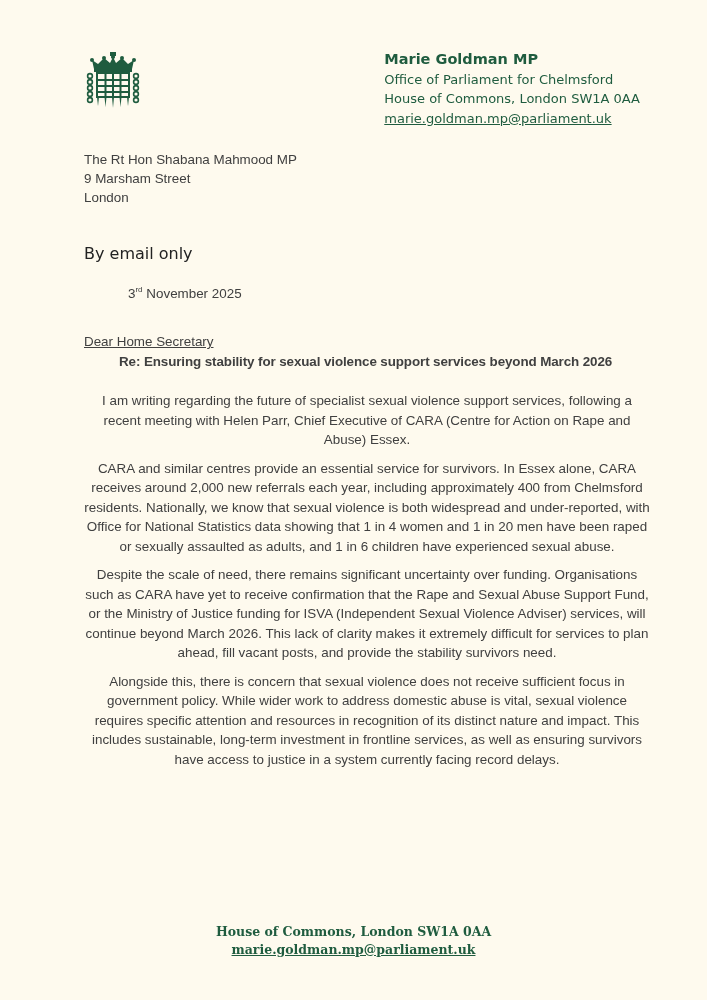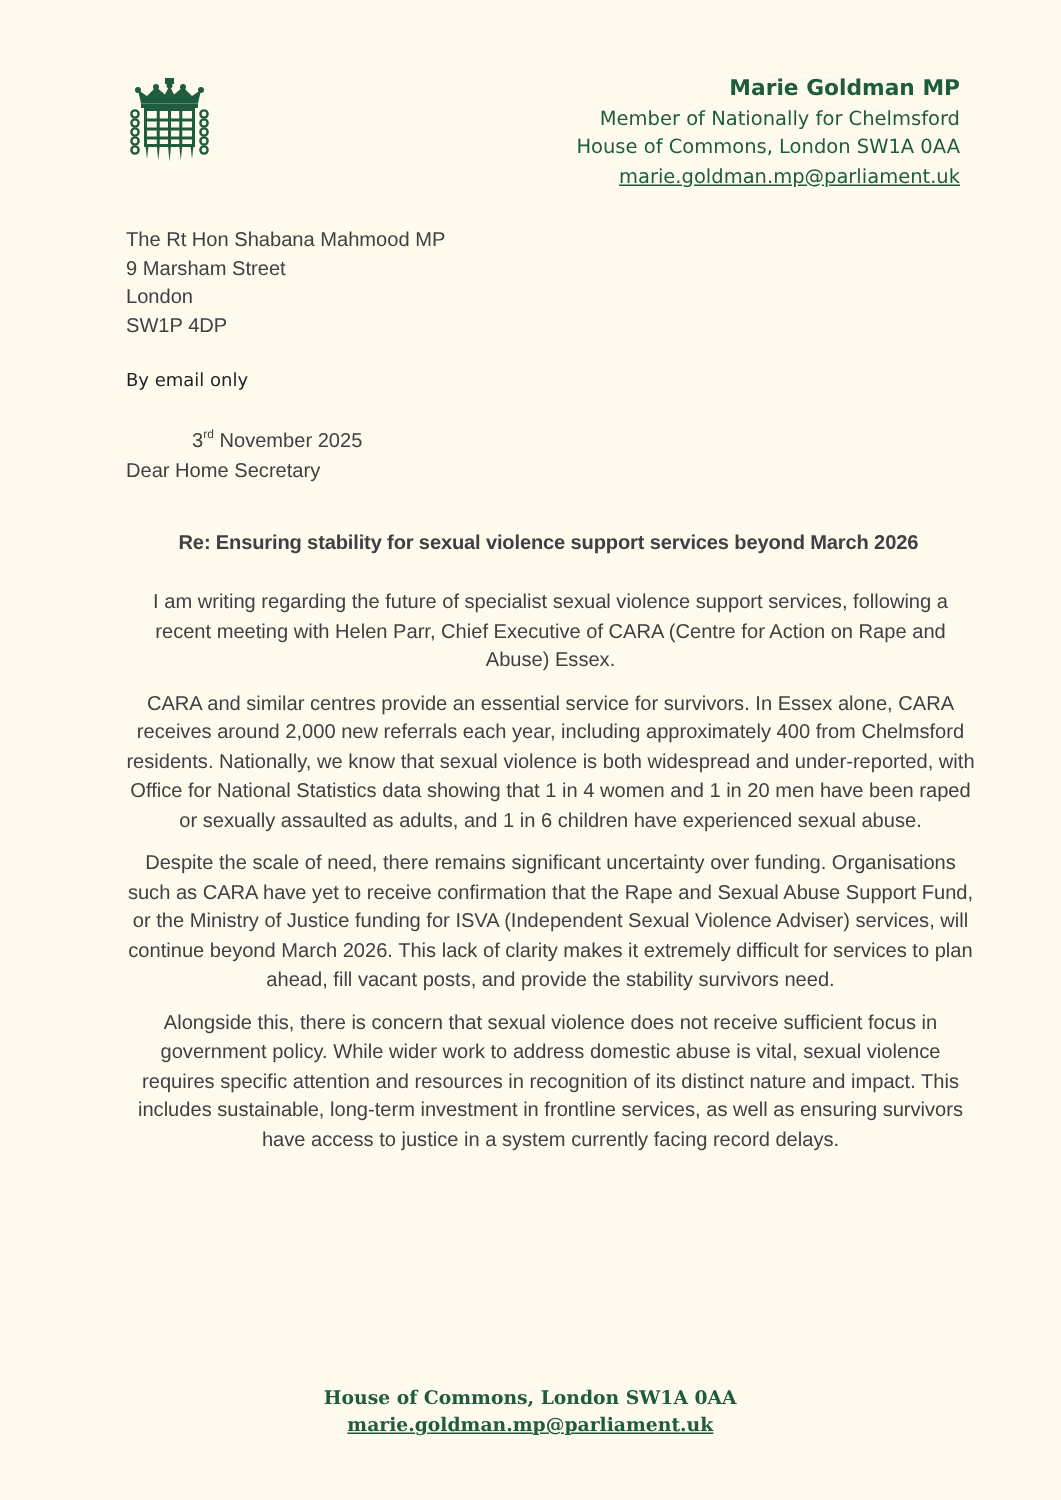--- a/index.html
+++ b/index.html
@@ -19,21 +19,20 @@
       position: absolute;
       left: 86px;
       top: 52px;
       width: 54px;
       height: 58px;
     }
     .letterhead {
       position: absolute;
       right: 67px;
       top: 50px;
-      text-align: right;
       color: #1f5c3f;
       font-family: "DejaVu Sans", sans-serif;
       font-size: 13px;
       line-height: 19.5px;
     }
     .letterhead .name {
       font-weight: bold;
       font-size: 14.5px;
     }
     .letterhead .email {
@@ -45,27 +44,27 @@
       left: 84px;
       width: 566px;
       font-size: 13.4px;
       line-height: 19.5px;
       color: #404040;
     }
     .address { top: 150px; }
     .address div { line-height: 19px; }
     .byemail {
       top: 244px;
-      font-size: 12px;
+      font-size: 16px;
       font-family: "DejaVu Sans", sans-serif;
       color: #222;
     }
     .date { top: 280px; margin-left: 44px; }
     .date sup { font-size: 8px; vertical-align: 6px; }
-    .salutation { top: 304px; }
+    .salutation { top: 332px; text-decoration: underline; }
     .subject { top: 352px; font-weight: bold; letter-spacing: -0.1px; padding-left: 35px; }
     .paras { top: 391px; }
     .paras p {
       margin: 0 0 9px 0;
       text-align: center;
     }
     .footer {
       position: absolute;
       left: 0;
       width: 707px;
@@ -119,30 +118,29 @@
       <path d="M18.5 45 L20.5 45 L19.5 55 Z"></path>
       <path d="M26 45 L28 45 L27 56 Z"></path>
       <path d="M33.5 45 L35.5 45 L34.5 55 Z"></path>
       <path d="M41 45 L43 45 L42 54 Z"></path>
     </g>
   </svg>
 </div>
 
 <div class="letterhead">
   <div class="name">Marie Goldman MP</div>
-  <div>Member of Nationally for Chelmsford</div>
+  <div>Office of Parliament for Chelmsford</div>
   <div>House of Commons, London SW1A 0AA</div>
   <div><a class="email">marie.goldman.mp@parliament.uk</a></div>
 </div>
 
 <div class="body-text address">
   <div>The Rt Hon Shabana Mahmood MP</div>
   <div>9 Marsham Street</div>
   <div>London</div>
-  <div>SW1P 4DP</div>
 </div>
 
 <div class="body-text byemail">By email only</div>
 
 <div class="body-text date">
   <span>3</span><sup>rd</sup> <span>November 2025</span>
 </div>
 
 <div class="body-text salutation">Dear Home Secretary</div>
 

